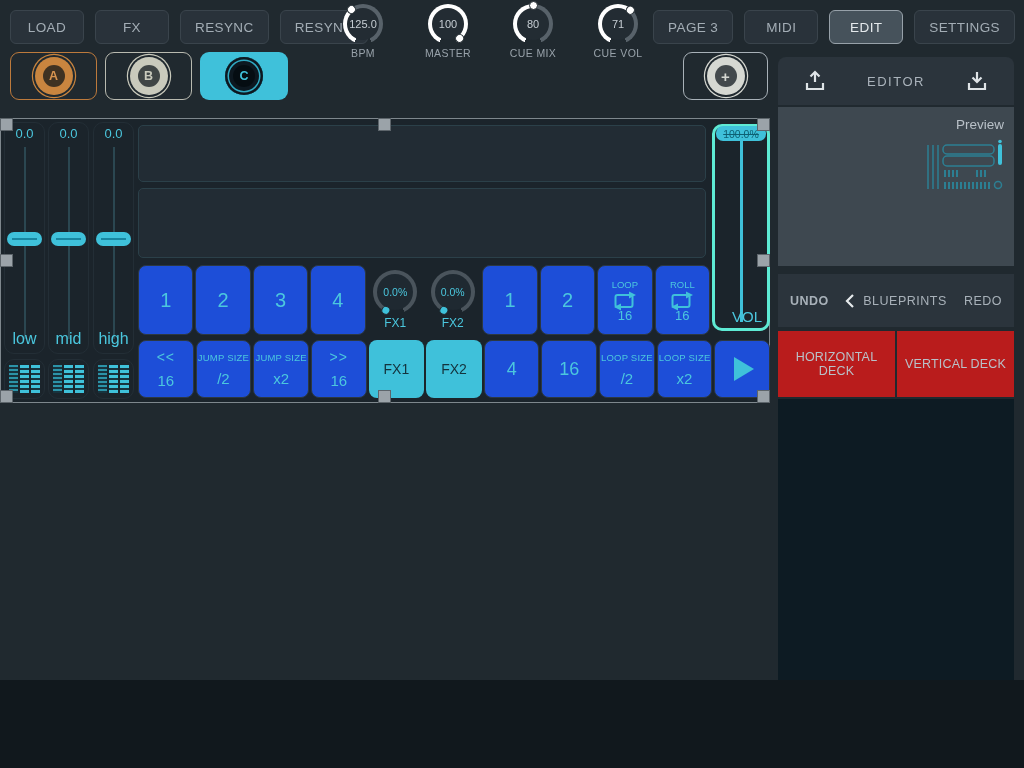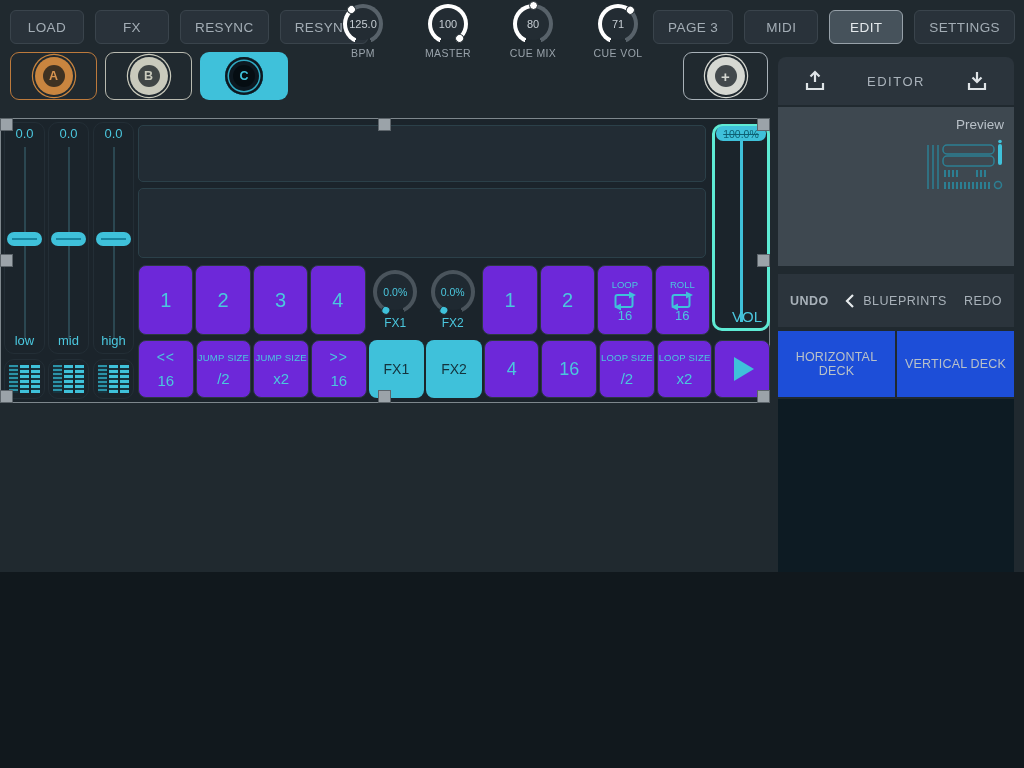--- a/index.html
+++ b/index.html
@@ -1,17 +1,17 @@
 <!DOCTYPE html>
 <html><head>
 <meta charset="utf-8">
 <style>
   * { box-sizing: border-box; margin: 0; padding: 0; }
   body { background:#11181d; font-family:"Liberation Sans", sans-serif; }
-  .screen { position:relative; width:1024px; height:572px; overflow:hidden; background:#20292f; }
+  .screen { position:relative; width:1024px; height:680px; overflow:hidden; background:#20292f; }
 
   
   .btn-top { height:34px; min-width:74px; padding:0 14px; background:#29323a; border:1px solid #3a444c;
              border-radius:6px; color:#a3adb5; font-size:13.5px; letter-spacing:.4px;
              display:flex; align-items:center; justify-content:center; }
   .btn-top.active { background:#46525b; border-color:#97a1a9; color:#e4e9ec;text-align:right; }
   .top-left { position:absolute; left:10px; top:10px; display:flex; gap:11px; }
   .top-right { position:absolute; right:9px; top:10px; display:flex; gap:11px; }
   .knob-row { position:absolute; left:324px; top:4px; display:flex; gap:7px; }
   .knob-block { width:78px; display:flex; flex-direction:column; align-items:center; }
@@ -54,42 +54,42 @@
   .h-tl{left:-1px;top:-1px} .h-tc{left:377px;top:-1px} .h-tr{right:-1px;top:-1px}
   .h-ml{left:-1px;top:135px} .h-mr{right:-1px;top:135px}
   .h-bl{left:-1px;bottom:-1px} .h-bc{left:377px;bottom:-1px} .h-br{right:-1px;bottom:-1px}
 
   .eq-col { position:absolute; top:3px; width:41px; height:232px; border:1px solid #232e36; border-radius:10px; }
   .eq-1{left:3px} .eq-2{left:47px} .eq-3{left:92px}
   .eq-value { position:absolute; top:3px; width:100%; text-align:center; color:#4bc7de; font-size:13px; }
   .eq-track { position:absolute; left:50%; top:24px; bottom:14px; width:2px; margin-left:-1px; background:#2b4751; }
   .eq-handle { position:absolute; left:2px; right:2px; top:109px; height:14px; background:#3fc1da; border-radius:7px; z-index:2; }
   .eq-handle::after { content:""; position:absolute; left:5px; right:5px; top:6px; height:2px; background:#1886a0; }
-  .eq-label { position:absolute; bottom:5px; width:100%; text-align:center; color:#4bc7de; font-size:13px; }
+  .eq-label { position:absolute; bottom:5px; width:100%; text-align:center; color:#4bc7de; font-size:16px; }
   .meter { position:absolute; top:240px; width:41px; height:40px; border:1px solid #232e36; border-radius:10px;
            display:flex; gap:2px; align-items:center; justify-content:center; }
   .m-1{left:3px} .m-2{left:47px} .m-3{left:92px}
   .meter .bar { width:9px; height:28px; background:repeating-linear-gradient(180deg,#3fc1da 0 3px,#17333e 3px 5px); }
   .meter .bar.dim { background:repeating-linear-gradient(180deg,#2c93a8 0 2px,#17333e 2px 4px); }
 
   .wave { position:absolute; left:137px; width:568px; background:#222c34; border:1px solid #2b4049; border-radius:5px; }
   .wave1 { top:6px; height:57px; } .wave2 { top:69px; height:70px; }
 
   .vol { position:absolute; left:711px; top:5px; width:58px; height:207px; border:3px solid #5eead4; border-radius:10px; }
   .vol-line { position:absolute; left:50%; margin-left:-1.5px; top:13px; height:182px; width:3px; background:#3fc1da; }
   .vol-handle { position:absolute; left:1px; right:1px; top:-1px; height:15px; background:#3fc1da; border-radius:7px;
                 display:flex; align-items:center; justify-content:center; font-size:10.5px; color:#0e6073;
                 text-decoration:line-through; z-index:2; }
   .vol-label { position:absolute; bottom:3px; right:5px; color:#4bc7de; font-size:15px; }
 
   .grid1 { position:absolute; left:137px; top:146px; width:572px; height:70px; display:grid;
            grid-template-columns:repeat(10,1fr); gap:2px; }
   .grid2 { position:absolute; left:137px; top:221px; width:632px; height:58px; display:grid;
            grid-template-columns:repeat(11,1fr); gap:2px; }
-  .cell { background:#6d28d9; border:1px solid #2c3841; border-radius:8px; color:#4bc7de;
+  .cell { background:#1d4ed8; border:1px solid #2c3841; border-radius:8px; color:#4bc7de;
           display:flex; flex-direction:column; align-items:center; justify-content:center; }
   .cell.big { font-size:20px; } .cell.mid { font-size:18px; }
   .cell .l-small { font-size:9.5px; letter-spacing:.2px; }
   .cell .l-arrow { font-size:14px; letter-spacing:1px; }
   .cell .l-bottom { font-size:15px; margin-top:7px; }
   .cell.knobcell { background:none; border:none; }
   .cell.active { background:#3fc1da; border:none; color:#14333d; font-size:14px; }
   .loopcell .ll { font-size:9.5px; margin-top:1px; }
   .loopcell svg { margin-top:1px; }
   .loopcell .lv { font-size:13px; margin-top:-3px; }
@@ -105,21 +105,21 @@
   .p-preview { height:159px; background:#3e4850; margin-top:2px; position:relative; }
   .p-preview-label { position:absolute; top:10px; right:10px; color:#b9c1c8; font-size:13.5px; }
   .p-preview svg { position:absolute; top:32px; right:6px; }
   .p-info { height:104px; background:#3e4850; margin-top:2px; display:flex; align-items:center; justify-content:center;
             color:#b9c1c8; font-size:14.5px; }
   .p-bpbar { height:53px; background:#2b343c; margin-top:8px; position:relative; display:flex; align-items:center;
              color:#a8b1b9; font-size:12.5px; letter-spacing:.5px; }
   .p-undo { position:absolute; left:12px;font-weight:bold; } .p-redo { position:absolute; right:12px; }
   .p-center { position:absolute; left:0; right:0; display:flex; align-items:center; justify-content:center; gap:8px; }
   .p-decks { height:66px; margin-top:4px; display:flex; gap:2px; }
-  .p-deckbtn { flex:1; background:#1d4ed8; display:flex; align-items:center; justify-content:center;
+  .p-deckbtn { flex:1; background:#b91c1c; display:flex; align-items:center; justify-content:center;
                color:#b9c1c8; font-size:12.5px; letter-spacing:.2px; text-align:center; }
   .p-list { flex:1; background:#0d1b23; margin-top:2px; border-radius:0 0 8px 8px; }
 </style>
 </head>
 <body>
 
 <div class="screen">
 
   <div class="top-left">
     <div class="btn-top">LOAD</div>

